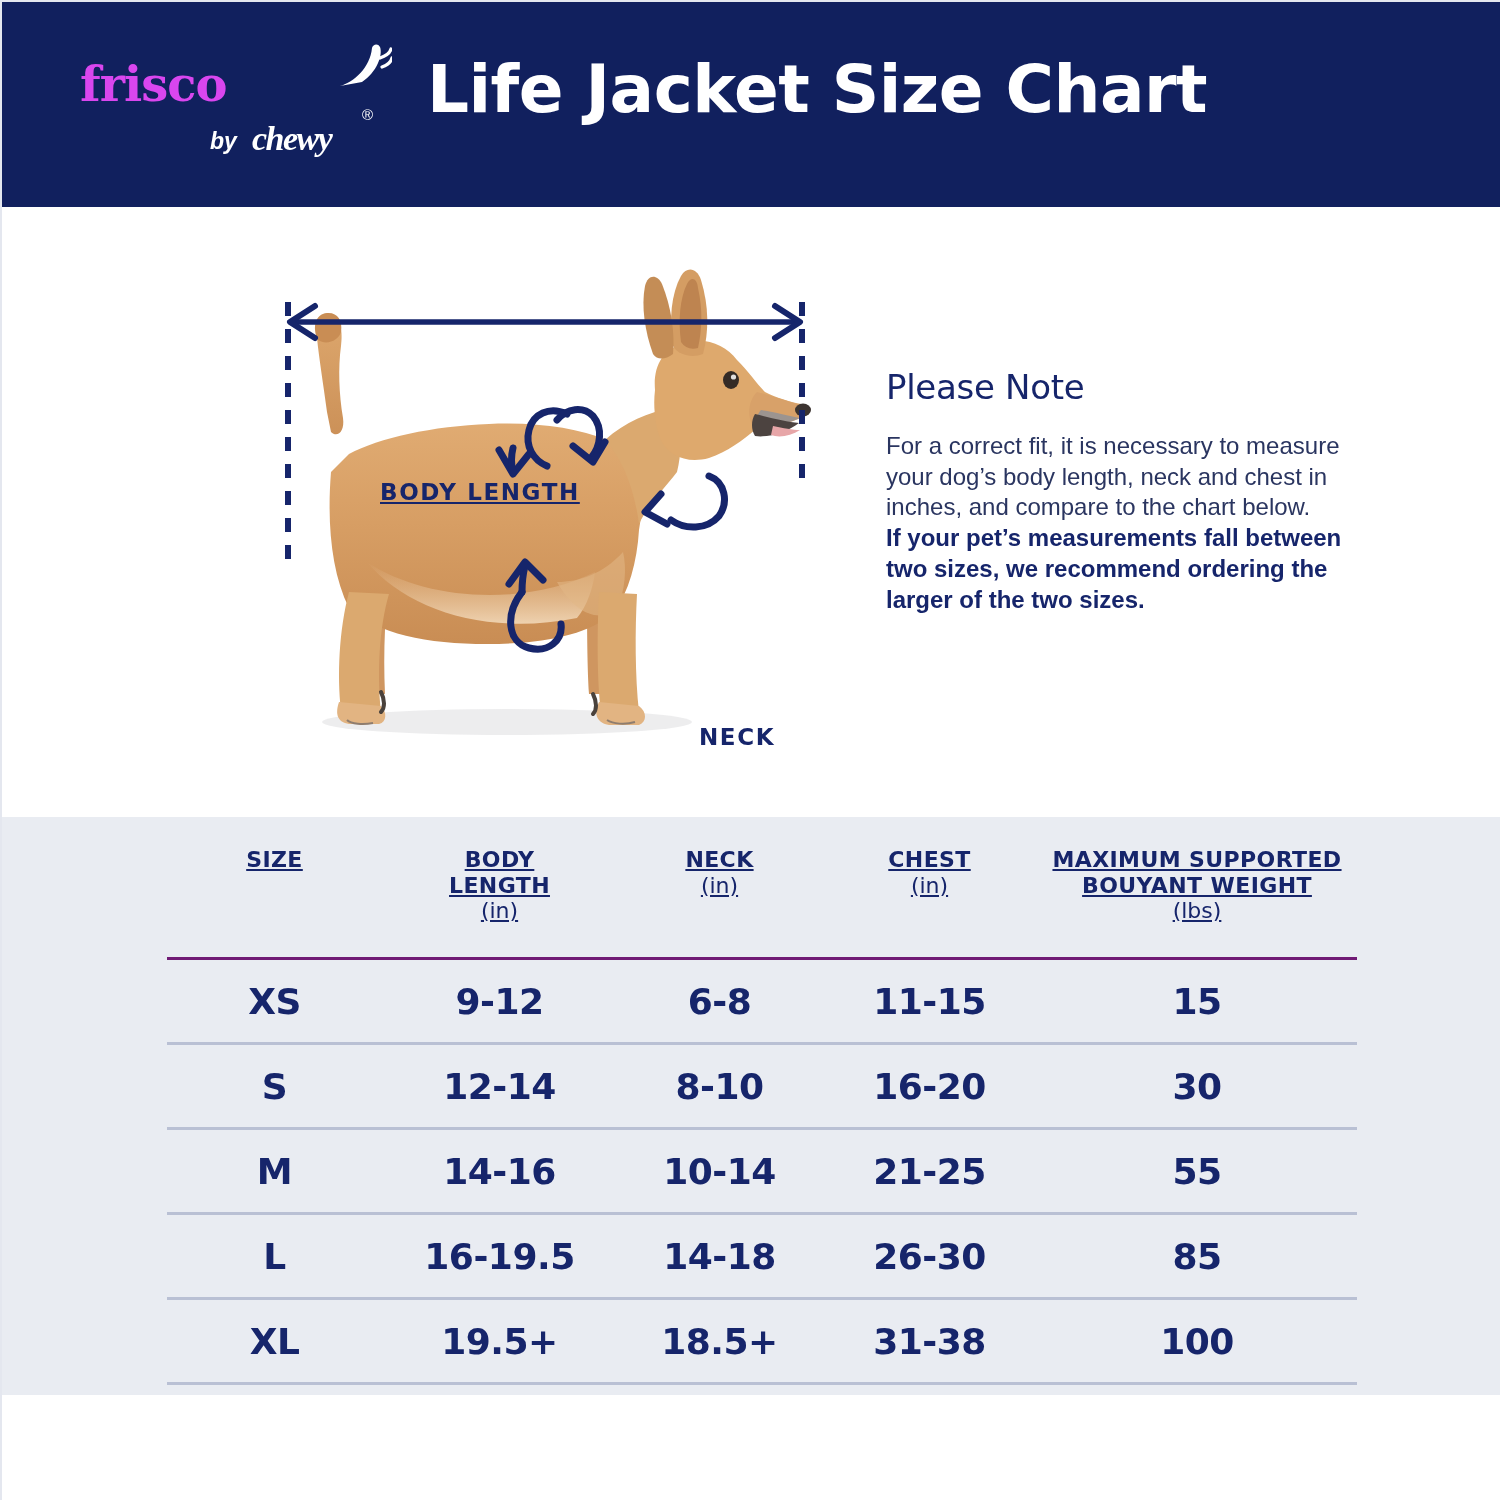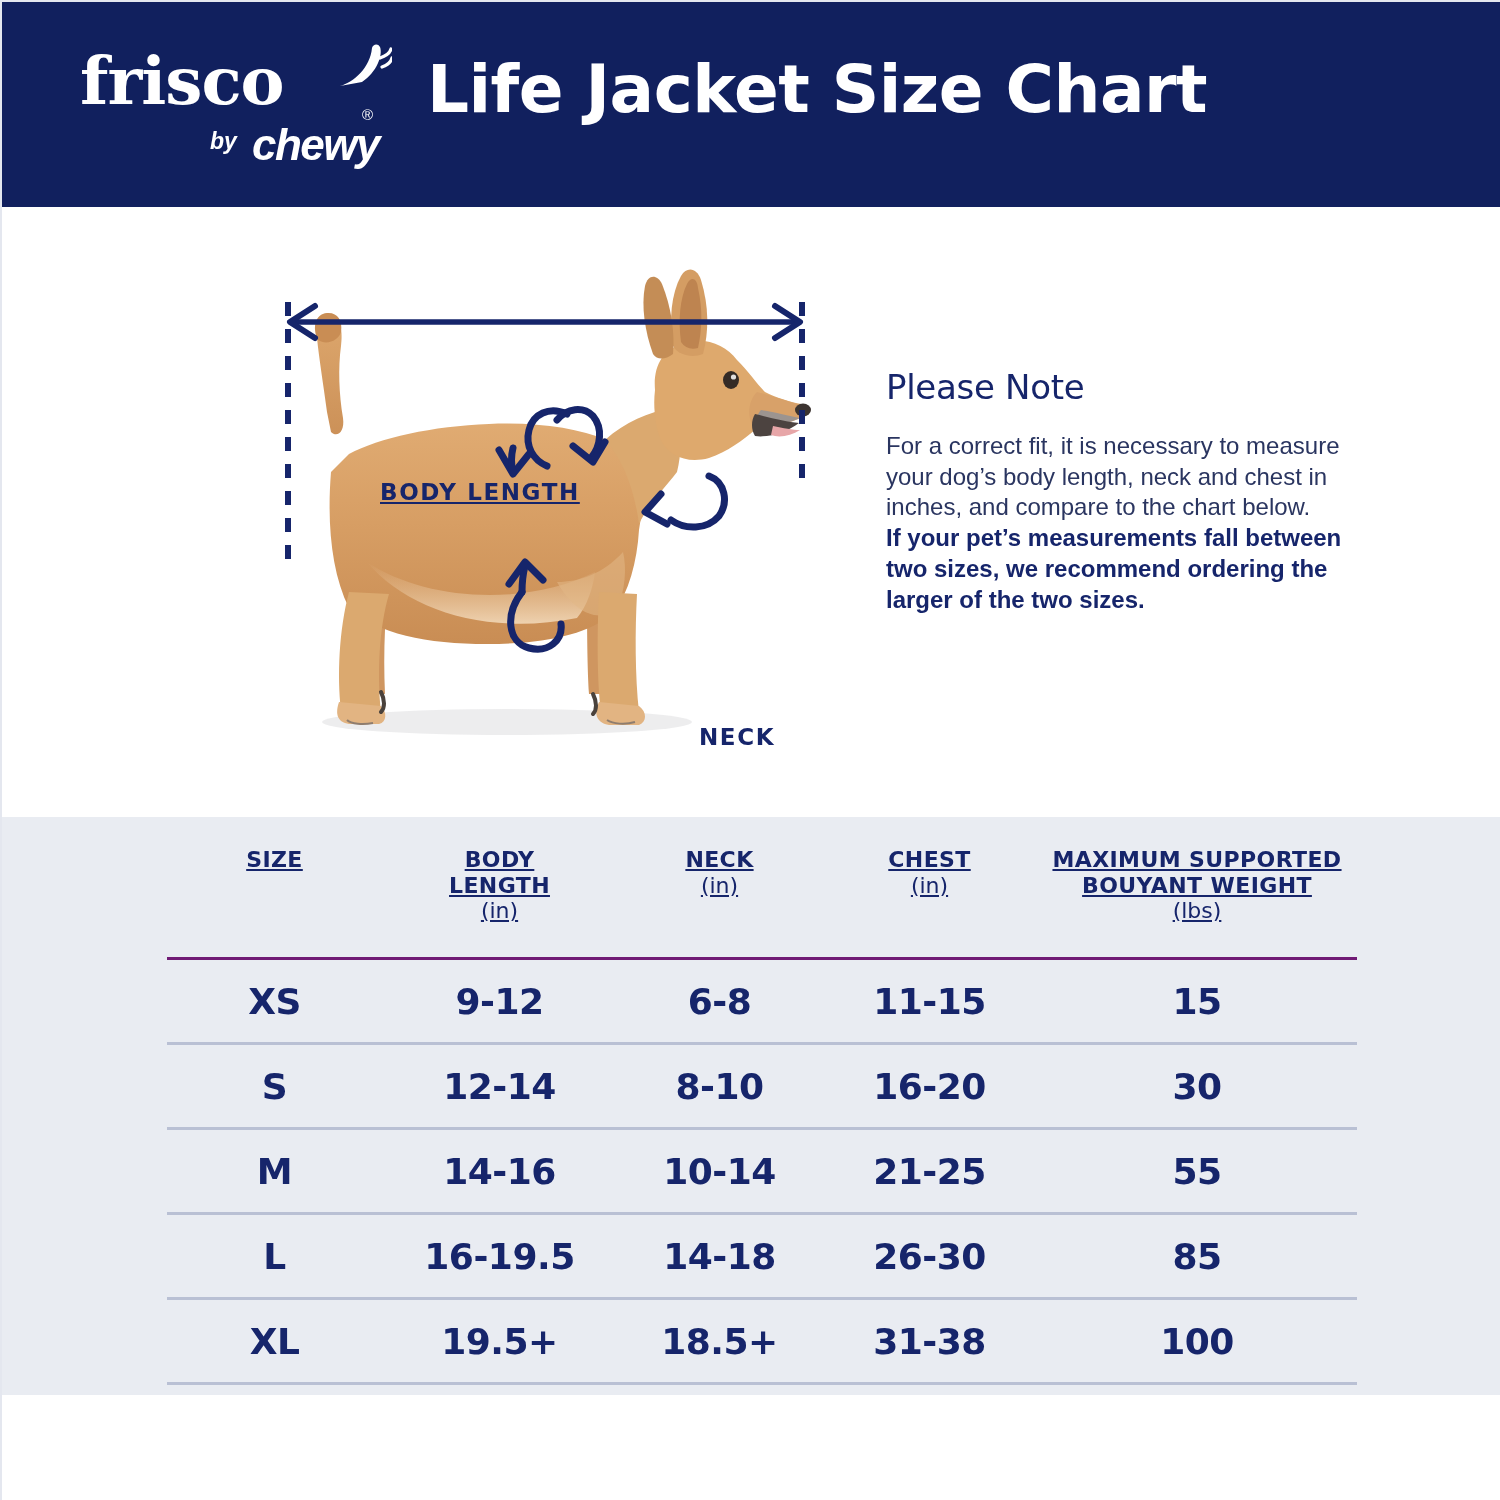--- a/index.html
+++ b/index.html
@@ -33,26 +33,26 @@
   .logo-block {
     position: absolute;
     left: 78px;
     top: 42px;
     width: 300px;
     height: 120px;
   }
   .logo-word {
     position: absolute;
     left: 0;
-    top: 4px;
+    top: 16px;
     font-family: "DejaVu Serif", serif;
     font-weight: bold;
-    font-size: 66px;
+    font-size: 48px;
     letter-spacing: -1px;
-    color: #ffffff;
+    color: #d946ef;
     line-height: 1;
   }
   .logo-reg {
     position: absolute;
     left: 282px;
     top: 62px;
     color: #ffffff;
     font-size: 15px;
     font-family: "Liberation Sans", sans-serif;
   }
@@ -70,24 +70,24 @@
     font-family: "Liberation Sans", sans-serif;
     font-style: italic;
     font-weight: bold;
     font-size: 23px;
     color: #ffffff;
   }
   .logo-chewy {
     position: absolute;
     left: 172px;
     top: 76px;
-    font-family: Liberation Sans, sans-serif;
+    font-family: Liberation Serif, serif;
     font-weight: bold;
     font-style: italic;
-    font-size: 44px;
+    font-size: 34px;
     letter-spacing: -1.5px;
     color: #ffffff;
   }
   .header-title {
     position: absolute;
     left: 0;
     top: 55px;
     width: 1500px;
     text-align: center;
     padding-left: 130px;

